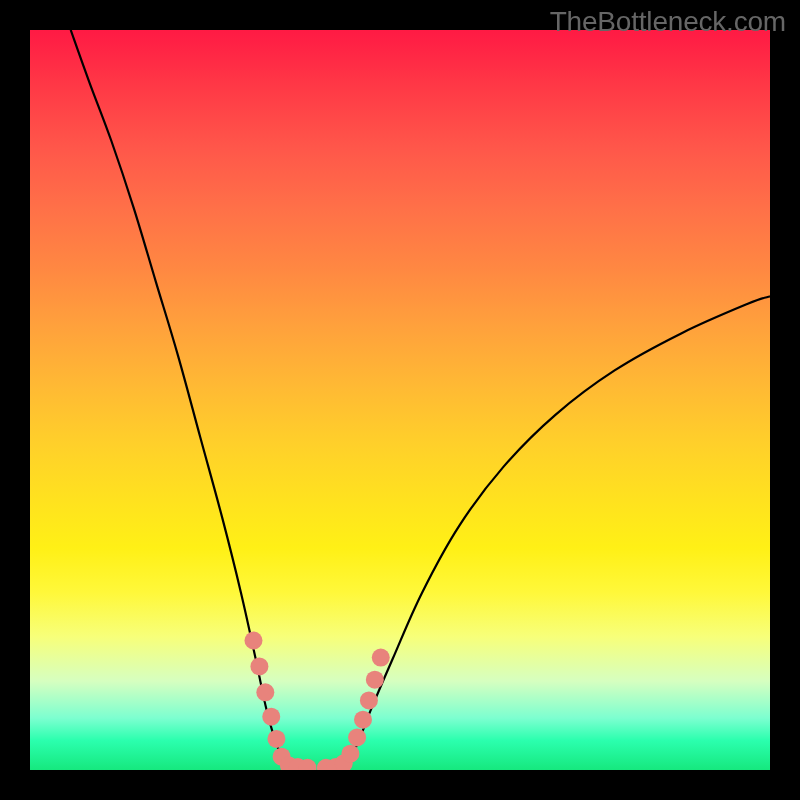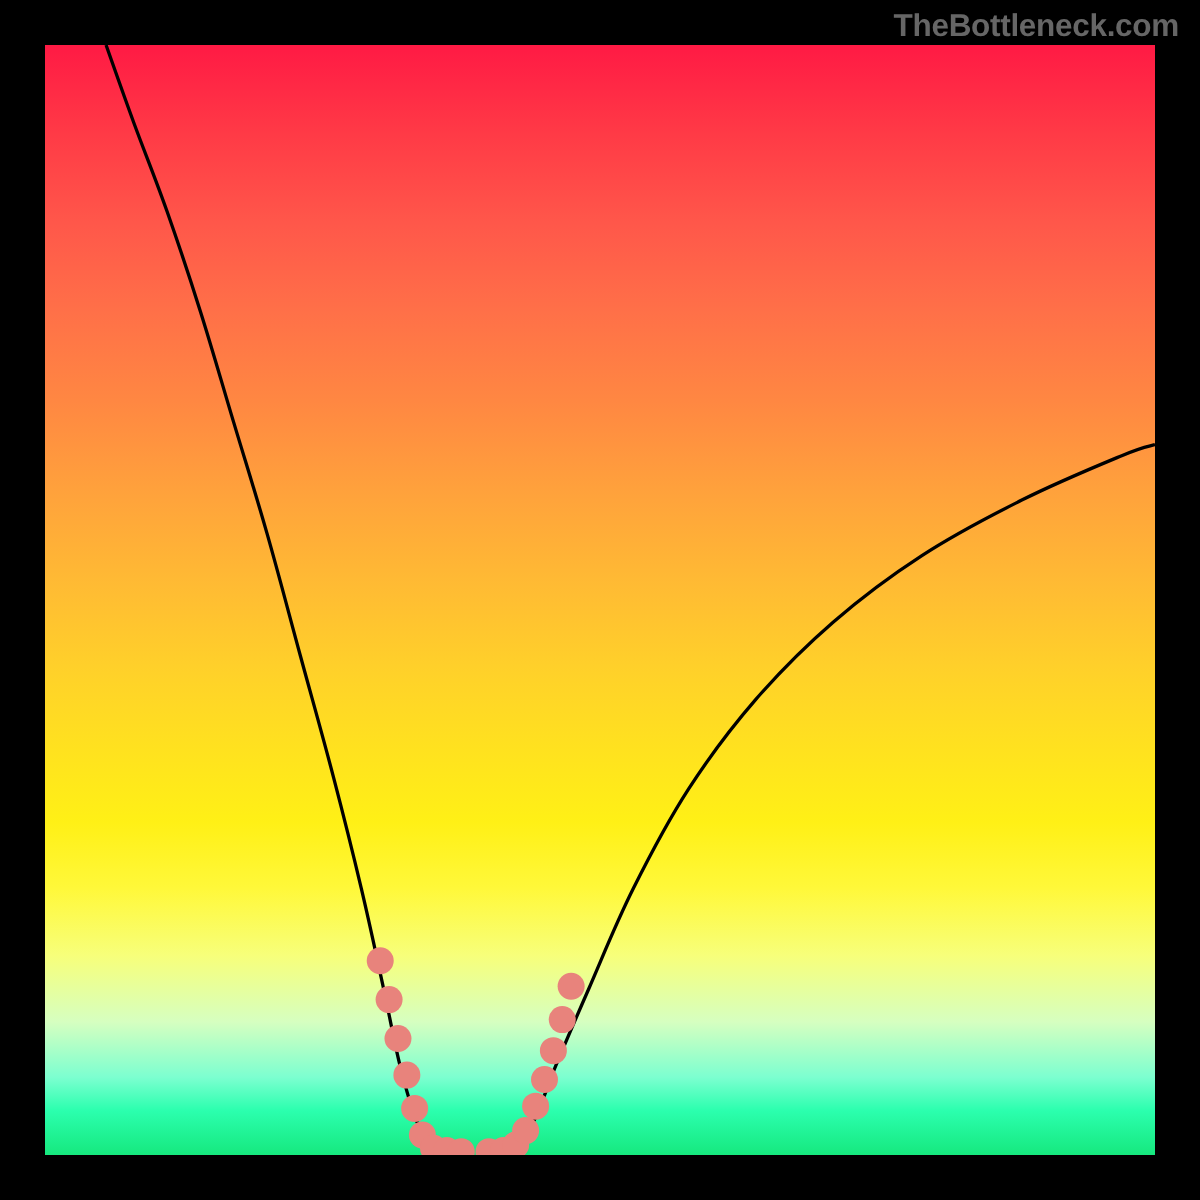--- a/index.html
+++ b/index.html
@@ -16,22 +16,22 @@
     width: 800px;
     height: 800px;
     background: #000;
     position: relative;
   }
   .watermark {
     position: absolute;
     top: 6px;
     right: 14px;
     color: #666;
-    font-size: 21px;
-    font-weight: 700;
+    font-size: 28px;
+    font-weight: 400;
     z-index: 30;
     letter-spacing: -0.2px;
   }
   .plot {
     position: absolute;
     left: 30px;
     top: 30px;
     width: 740px;
     height: 740px;
     overflow: hidden;

